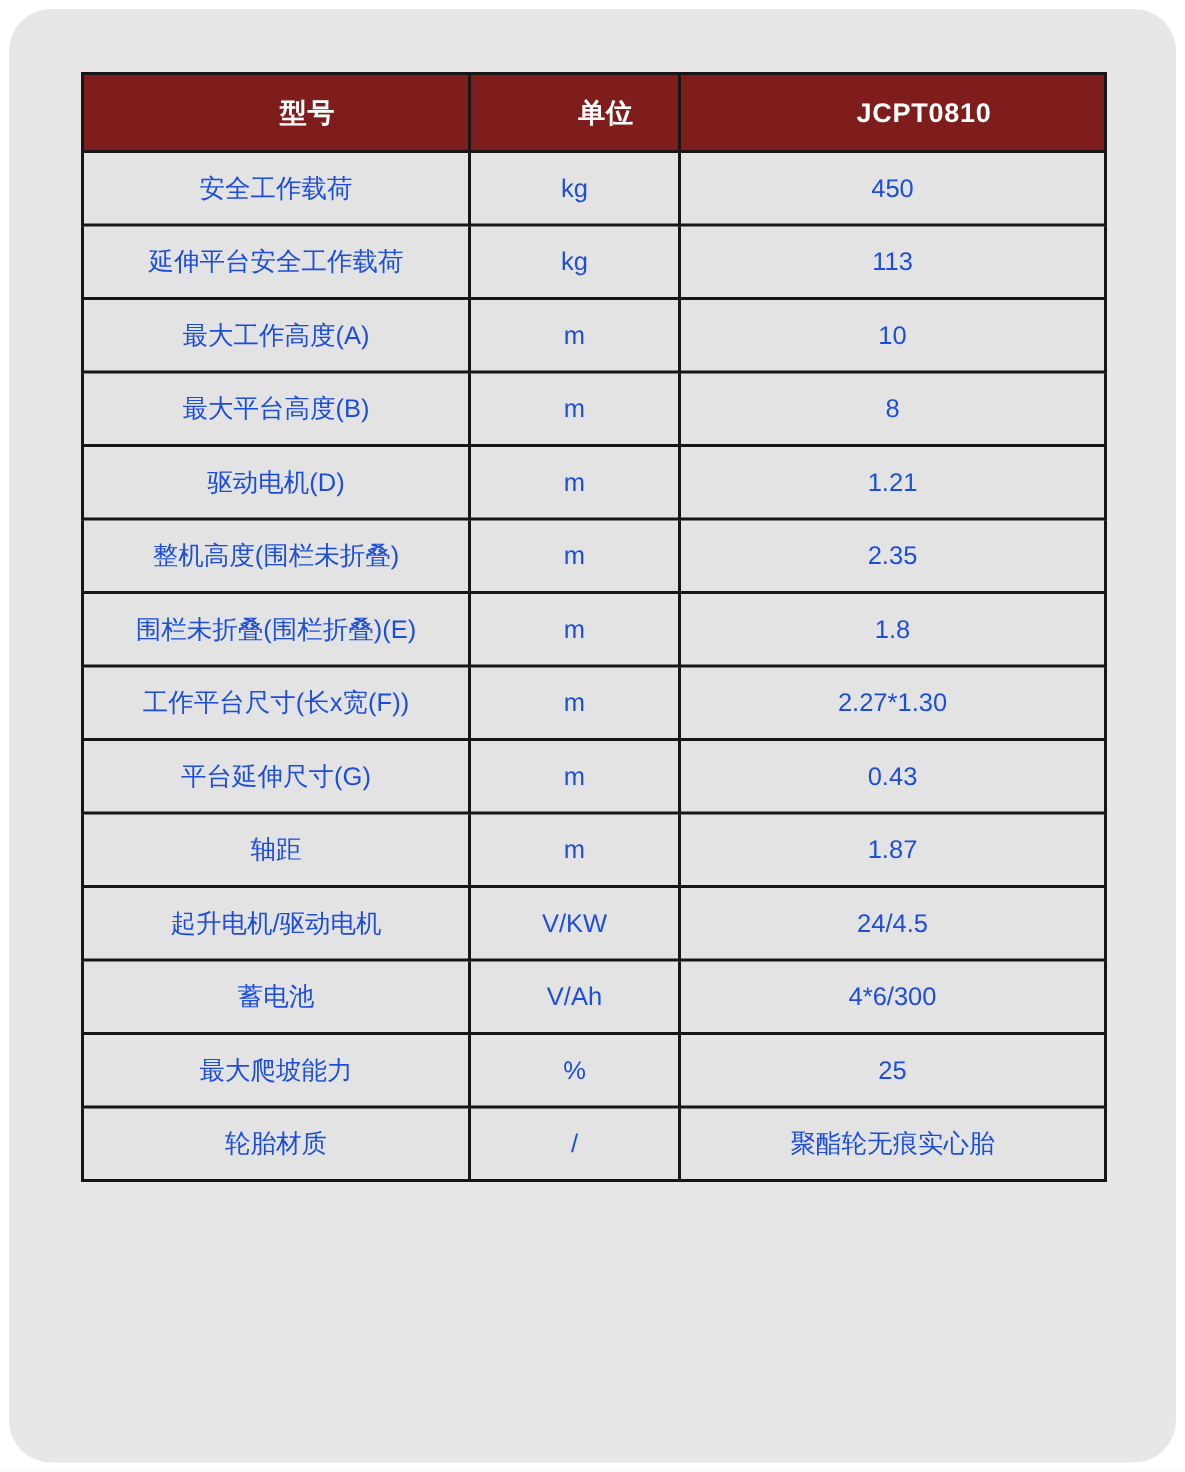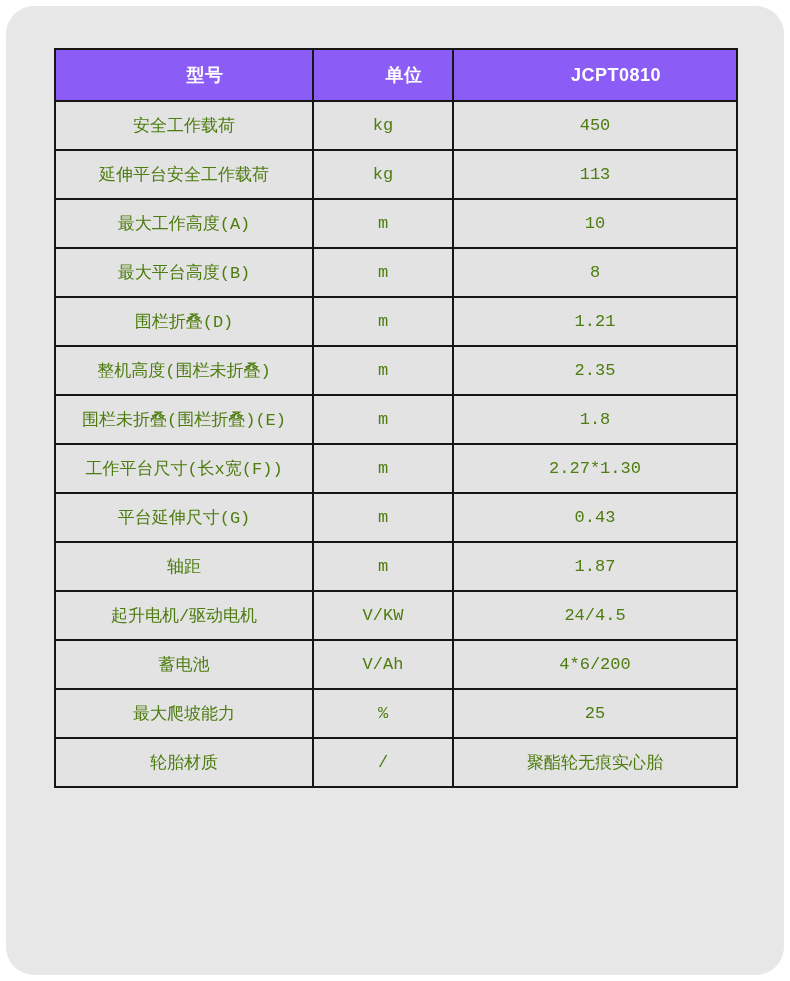--- a/index.html
+++ b/index.html
@@ -28,34 +28,33 @@
   .spec-table th, .spec-table td {
     border: 2px solid #161616;
     text-align: center;
     vertical-align: middle;
     padding: 0 6px;
     overflow: hidden;
     white-space: nowrap;
   }
   .spec-table thead th {
     height: 50px;
-    background: #8b5cf6;
+    background: #7f1d1d;
     color: #ffffff;
     font-size: 18px;
     font-weight: 600;
     letter-spacing: 0.5px;
     padding-left: 48px;
   }
   .spec-table tbody td {
     height: 47px;
     background: #e3e3e3;
-    color: #4d7c0f;
+    color: #1d4ed8;
     font-size: 17px;
     font-weight: 400;
-    font-family: Liberation Mono, monospace;
   }
   col.c1 { width: 258px; }
   col.c2 { width: 140px; }
   col.c3 { width: 284px; }
 </style>
 </head>
 <body>
 
 <div class="panel">
   <table class="spec-table">
@@ -91,21 +90,21 @@
   </tr>
 
   <tr>
     <td>最大平台高度(B)</td>
     <td>m</td>
     <td>8</td>
   </tr>
 
 
   <tr>
-    <td>围栏折叠(D)</td>
+    <td>驱动电机(D)</td>
     <td>m</td>
     <td>1.21</td>
   </tr>
 
   <tr>
     <td>整机高度(围栏未折叠)</td>
     <td>m</td>
     <td>2.35</td>
   </tr>
 
@@ -136,21 +135,21 @@
 
   <tr>
     <td>起升电机/驱动电机</td>
     <td>V/KW</td>
     <td>24/4.5</td>
   </tr>
 
   <tr>
     <td>蓄电池</td>
     <td>V/Ah</td>
-    <td>4*6/200</td>
+    <td>4*6/300</td>
   </tr>
 
   <tr>
     <td>最大爬坡能力</td>
     <td>%</td>
     <td>25</td>
   </tr>
 
   <tr>
     <td>轮胎材质</td>

